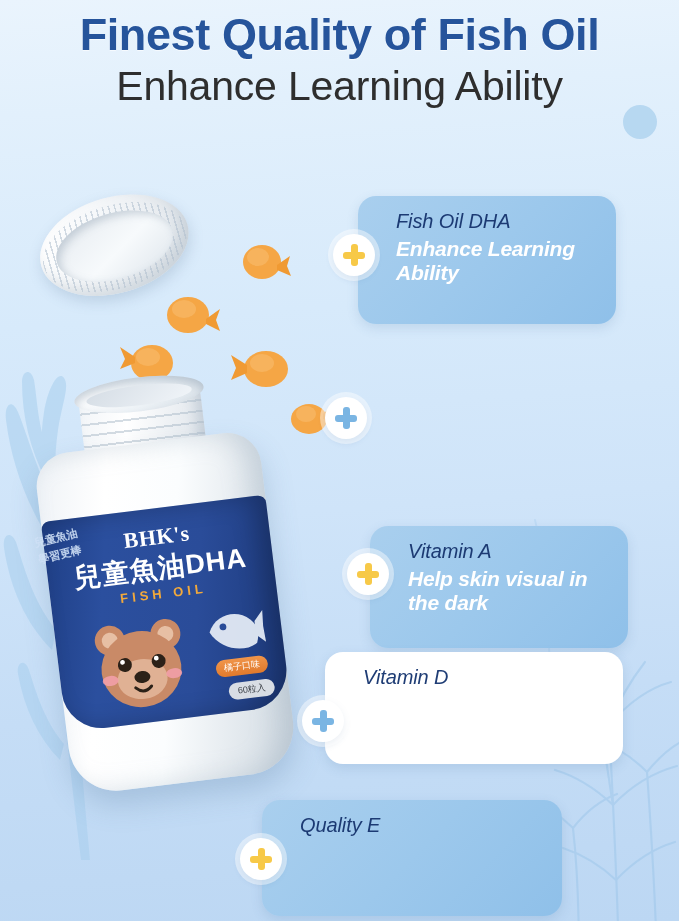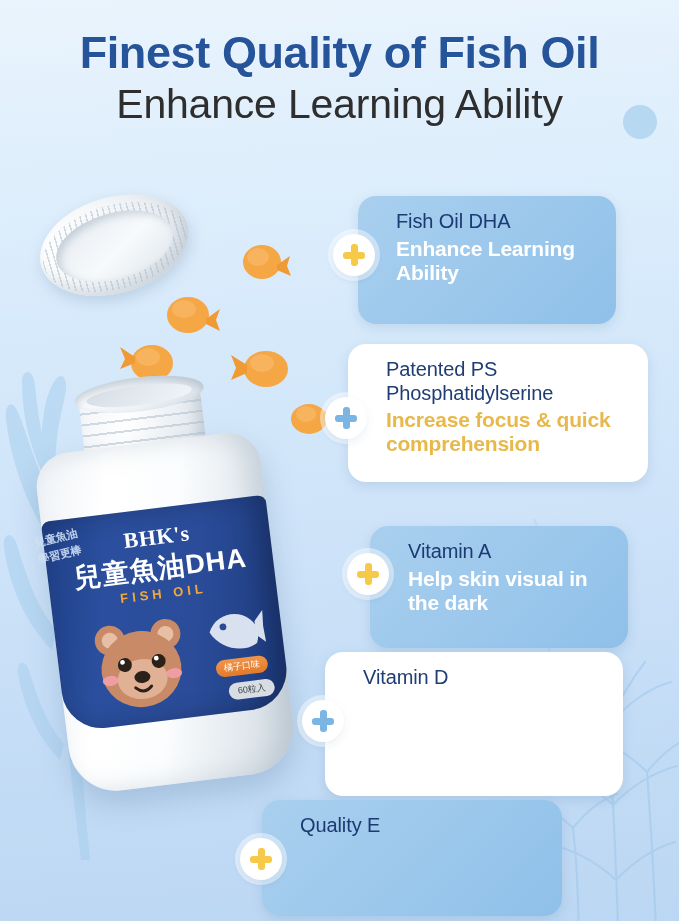--- a/index.html
+++ b/index.html
@@ -18,21 +18,21 @@
   .circle-deco{
     position:absolute;right:22px;top:105px;width:34px;height:34px;border-radius:50%;
     background:#b4d6f0;opacity:.95;
   }
   .kelp-left{left:-14px;top:300px;width:200px;height:560px;opacity:.55;}
   .coral-right{right:-10px;top:560px;width:180px;height:400px;opacity:.5;}
   .coral-right2{right:70px;top:470px;width:120px;height:260px;opacity:.35;}
 
   
   .headline{
-    position:absolute;left:0;right:0;top:30px;text-align:center;
+    position:absolute;left:0;right:0;top:12px;text-align:center;
     line-height:1.04;
   }
   .headline .l1{
     display:block;font-size:45px;font-weight:700;color:#26549b;
     letter-spacing:-.4px;text-shadow:0 1px 1px rgba(255,255,255,.7);
   }
   .headline .l2{
     display:block;font-size:41px;font-weight:400;color:#2e2e2e;
     letter-spacing:-.2px;margin-top:6px;
   }
@@ -130,21 +130,21 @@
 
   
   .caps{position:absolute;left:0;top:0;width:310px;height:640px;}
   .fishcap{position:absolute;}
 
   
   .cards{position:absolute;left:0;top:0;width:679px;height:921px;}
   .card{
     position:absolute;border-radius:18px;
     box-shadow:0 4px 12px rgba(70,110,155,.16);
-    box-sizing:border-box;padding:14px 20px 14px 38px;
+    box-sizing:border-box;padding:14px 20px 14px 38px;font-style:italic;
   }
   .card.blue{
     background:linear-gradient(135deg,#a9cfee 0%,#9cc8ec 50%,#8fc0e9 100%);
   }
   .card.white{background:#ffffff;}
   .card .t{
     font-size:20px;color:#1f3d75;font-weight:400;line-height:1.18;
     letter-spacing:-.1px;
   }
   .card.blue .t{color:#1c3a73;}
@@ -294,39 +294,35 @@
 
     <div class="card blue" style="left:358px;top:196px;width:258px;height:128px;">
       <div class="t">Fish Oil DHA</div>
       <div class="s">Enhance Learning Ability</div>
     </div>
     <div class="plus-badge plus-yellow" style="left:333px;top:234px;">
       <span class="bar bar-h"></span>
         <span class="bar bar-v"></span>
     </div>
 
-    <div class="card white" style="left:348px;top:344px;width:300px;height:138px;">
-      <div class="t">Patented PS Phosphatidylserine</div>
-      <div class="s">Increase focus &amp; quick comprehension</div>
-    </div>
     <div class="plus-badge plus-blue" style="left:325px;top:397px;">
       <span class="bar bar-h"></span>
         <span class="bar bar-v"></span>
     </div>
 
     <div class="card blue" style="left:370px;top:508px;width:258px;height:122px;margin-top:18px;">
       <div class="t">Vitamin A</div>
       <div class="s">Help skin visual in the dark</div>
     </div>
     <div class="plus-badge plus-yellow" style="left:347px;top:553px;">
       <span class="bar bar-h"></span>
         <span class="bar bar-v"></span>
     </div>
 
-    <div class="card white" style="left:325px;top:652px;width:298px;height:144px;">
+    <div class="card white" style="left:325px;top:652px;width:298px;height:112px;">
       <div class="t">Vitamin D</div>
     </div>
     <div class="plus-badge plus-blue" style="left:302px;top:700px;">
       <span class="bar bar-h"></span>
         <span class="bar bar-v"></span>
     </div>
 
     <div class="card blue" style="left:262px;top:800px;width:300px;height:116px;">
       <div class="t">Quality E</div>
     </div>

